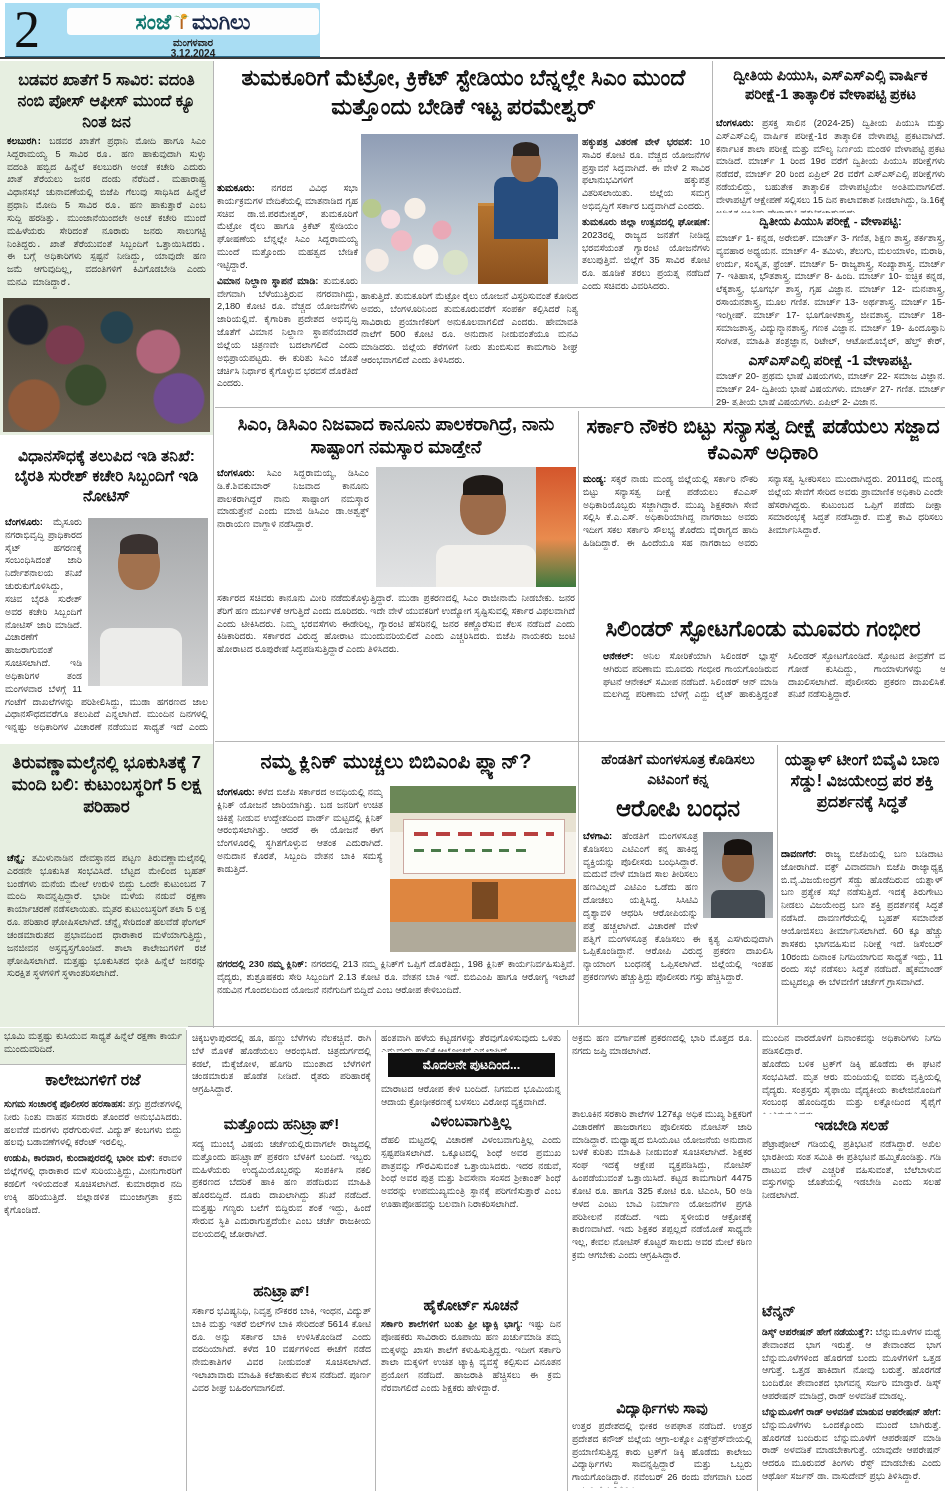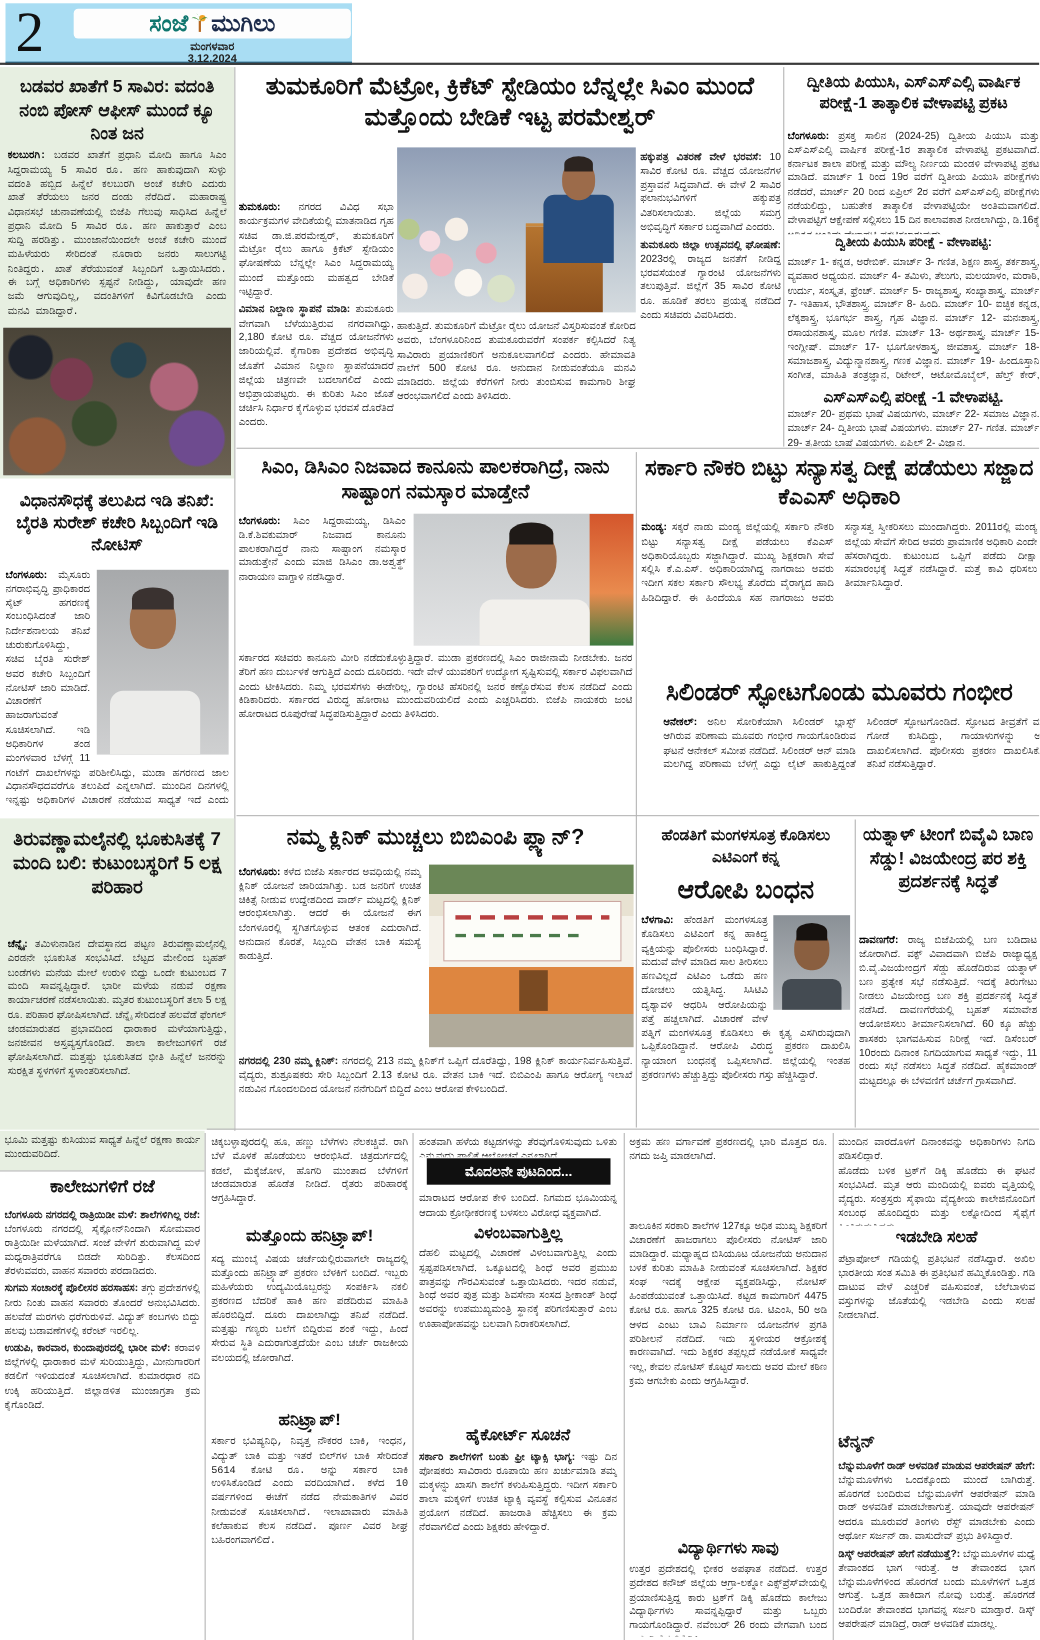--- a/index.html
+++ b/index.html
@@ -210,30 +210,29 @@
   <div class="hline" style="left:188px;top:1026px;width:757px;"></div>
   <div class="hline" style="left:0;top:1064px;width:186px;"></div>
 
   <div class="vline" style="left:186px;top:1030px;height:461px;"></div>
   <div class="vline" style="left:375px;top:1030px;height:461px;"></div>
   <div class="vline" style="left:567px;top:1030px;height:461px;"></div>
   <div class="vline" style="left:757px;top:1030px;height:461px;"></div>
 
   <div class="abs hl" style="left:0;top:1070px;width:186px;height:24px;font-size:16px;">ಕಾಲೇಜುಗಳಿಗೆ ರಜೆ</div>
   <div class="abs body" style="left:4px;top:1098px;width:178px;height:390px;">
-    <p><b>ಬೆಂಗಳೂರು ನಗರದಲ್ಲಿ ರಾತ್ರಿಯಿಡೀ ಮಳೆ: ಶಾಲೆಗಳಿಗಿಲ್ಲ ರಜೆ:</b> <span>ಬೆಂಗಳೂರು ನಗರದಲ್ಲಿ ಸೈಕ್ಲೋನ್‌ನಿಂದಾಗಿ ಸೋಮವಾರ ರಾತ್ರಿಯಿಡೀ ಮಳೆಯಾಗಿದೆ. ಸಂಜೆ ವೇಳೆಗೆ ಶುರುವಾಗಿದ್ದ ಮಳೆ ಮಧ್ಯರಾತ್ರಿವರೆಗೂ ಬಿಡದೇ ಸುರಿದಿತ್ತು. ಕೆಲಸದಿಂದ ತೆರಳುವವರು, ವಾಹನ ಸವಾರರು ಪರದಾಡಿದರು.</span></p>
     <p><b>ಸುಗಮ ಸಂಚಾರಕ್ಕೆ ಪೊಲೀಸರ ಹರಸಾಹಸ:</b> <span>ತಗ್ಗು ಪ್ರದೇಶಗಳಲ್ಲಿ ನೀರು ನಿಂತು ವಾಹನ ಸವಾರರು ತೊಂದರೆ ಅನುಭವಿಸಿದರು. ಹಲವೆಡೆ ಮರಗಳು ಧರೆಗುರುಳಿವೆ. ವಿದ್ಯುತ್ ಕಂಬಗಳು ಬಿದ್ದು ಹಲವು ಬಡಾವಣೆಗಳಲ್ಲಿ ಕರೆಂಟ್ ಇರಲಿಲ್ಲ.</span></p>
     <p><b>ಉಡುಪಿ, ಕಾರವಾರ, ಕುಂದಾಪುರದಲ್ಲಿ ಭಾರೀ ಮಳೆ:</b> <span>ಕರಾವಳಿ ಜಿಲ್ಲೆಗಳಲ್ಲಿ ಧಾರಾಕಾರ ಮಳೆ ಸುರಿಯುತ್ತಿದ್ದು, ಮೀನುಗಾರರಿಗೆ ಕಡಲಿಗೆ ಇಳಿಯದಂತೆ ಸೂಚಿಸಲಾಗಿದೆ. ಕುಮಾರಧಾರ ನದಿ ಉಕ್ಕಿ ಹರಿಯುತ್ತಿದೆ. ಜಿಲ್ಲಾಡಳಿತ ಮುಂಜಾಗ್ರತಾ ಕ್ರಮ ಕೈಗೊಂಡಿದೆ.</span></p>
   </div>
 
   <div class="abs body" style="left:192px;top:1032px;width:179px;height:80px;">ಚಿಕ್ಕಬಳ್ಳಾಪುರದಲ್ಲಿ ಹೂ, ಹಣ್ಣು ಬೆಳೆಗಳು ನೆಲಕಚ್ಚಿವೆ. ರಾಗಿ ಬೆಳೆ ಮೊಳಕೆ ಹೊಡೆಯಲು ಆರಂಭಿಸಿದೆ. ಚಿತ್ರದುರ್ಗದಲ್ಲಿ ಕಡಲೆ, ಮೆಕ್ಕೆಜೋಳ, ಹೊಗರಿ ಮುಂತಾದ ಬೆಳೆಗಳಿಗೆ ಚಂಡಮಾರುತ ಹೊಡೆತ ನೀಡಿದೆ. ರೈತರು ಪರಿಹಾರಕ್ಕೆ ಆಗ್ರಹಿಸಿದ್ದಾರೆ.</div>
   <div class="abs sub" style="left:192px;top:1115px;width:179px;height:20px;font-size:15px;">ಮತ್ತೊಂದು ಹನಿಟ್ರ್ಯಾಪ್!</div>
   <div class="abs body" style="left:192px;top:1138px;width:179px;height:140px;">ಸದ್ಯ ಮುಂಬೈ ವಿಷಯ ಚರ್ಚೆಯಲ್ಲಿರುವಾಗಲೇ ರಾಜ್ಯದಲ್ಲಿ ಮತ್ತೊಂದು ಹನಿಟ್ರ್ಯಾಪ್ ಪ್ರಕರಣ ಬೆಳಕಿಗೆ ಬಂದಿದೆ. ಇಬ್ಬರು ಮಹಿಳೆಯರು ಉದ್ಯಮಿಯೊಬ್ಬರನ್ನು ಸಂಪರ್ಕಿಸಿ ನಕಲಿ ಪ್ರಕರಣದ ಬೆದರಿಕೆ ಹಾಕಿ ಹಣ ಪಡೆದಿರುವ ಮಾಹಿತಿ ಹೊರಬಿದ್ದಿದೆ. ದೂರು ದಾಖಲಾಗಿದ್ದು ತನಿಖೆ ನಡೆದಿದೆ. ಮತ್ತಷ್ಟು ಗಣ್ಯರು ಬಲೆಗೆ ಬಿದ್ದಿರುವ ಶಂಕೆ ಇದ್ದು, ಹಿಂದೆ ಸೇರುವ ಸ್ಥಿತಿ ಎದುರಾಗುತ್ತದೆಯೇ ಎಂಬ ಚರ್ಚೆ ರಾಜಕೀಯ ವಲಯದಲ್ಲಿ ಜೋರಾಗಿದೆ.</div>
   <div class="abs sub" style="left:192px;top:1282px;width:179px;height:20px;font-size:15px;">ಹನಿಟ್ರ್ಯಾಪ್!</div>
-  <div class="abs body" style="left:192px;top:1305px;width:179px;height:182px;font-family:Liberation Mono, monospace;">ಸರ್ಕಾರ ಭವಿಷ್ಯನಿಧಿ, ನಿವೃತ್ತ ನೌಕರರ ಬಾಕಿ, ಇಂಧನ, ವಿದ್ಯುತ್ ಬಾಕಿ ಮತ್ತು ಇತರೆ ಬಿಲ್‌ಗಳ ಬಾಕಿ ಸೇರಿದಂತೆ 5614 ಕೋಟಿ ರೂ. ಅನ್ನು ಸರ್ಕಾರ ಬಾಕಿ ಉಳಿಸಿಕೊಂಡಿದೆ ಎಂದು ವರದಿಯಾಗಿದೆ. ಕಳೆದ 10 ವರ್ಷಗಳಿಂದ ಈಚೆಗೆ ನಡೆದ ನೇಮಕಾತಿಗಳ ವಿವರ ನೀಡುವಂತೆ ಸೂಚಿಸಲಾಗಿದೆ. ಇಲಾಖಾವಾರು ಮಾಹಿತಿ ಕಲೆಹಾಕುವ ಕೆಲಸ ನಡೆದಿದೆ. ಪೂರ್ಣ ವಿವರ ಶೀಘ್ರ ಬಹಿರಂಗವಾಗಲಿದೆ.</div>
+  <div class="abs body" style="left:192px;top:1305px;width:179px;height:182px;">ಸರ್ಕಾರ ಭವಿಷ್ಯನಿಧಿ, ನಿವೃತ್ತ ನೌಕರರ ಬಾಕಿ, ಇಂಧನ, ವಿದ್ಯುತ್ ಬಾಕಿ ಮತ್ತು ಇತರೆ ಬಿಲ್‌ಗಳ ಬಾಕಿ ಸೇರಿದಂತೆ 5614 ಕೋಟಿ ರೂ. ಅನ್ನು ಸರ್ಕಾರ ಬಾಕಿ ಉಳಿಸಿಕೊಂಡಿದೆ ಎಂದು ವರದಿಯಾಗಿದೆ. ಕಳೆದ 10 ವರ್ಷಗಳಿಂದ ಈಚೆಗೆ ನಡೆದ ನೇಮಕಾತಿಗಳ ವಿವರ ನೀಡುವಂತೆ ಸೂಚಿಸಲಾಗಿದೆ. ಇಲಾಖಾವಾರು ಮಾಹಿತಿ ಕಲೆಹಾಕುವ ಕೆಲಸ ನಡೆದಿದೆ. ಪೂರ್ಣ ವಿವರ ಶೀಘ್ರ ಬಹಿರಂಗವಾಗಲಿದೆ.</div>
 
   <div class="abs body" style="left:381px;top:1032px;width:180px;height:20px;">ಹಂತವಾಗಿ ಹಳೆಯ ಕಟ್ಟಡಗಳನ್ನು ತೆರವುಗೊಳಿಸುವುದು ಒಳಿತು ಎನ್ನುವುದು ಪಾಲಿಕೆ ಆಲೋಚನೆ ಎನ್ನಲಾಗಿದೆ.</div>
   <div class="abs banner-black" style="left:388px;top:1053px;width:167px;height:24px;">ಮೊದಲನೇ ಪುಟದಿಂದ...</div>
   <div class="abs body" style="left:381px;top:1083px;width:180px;height:28px;">ಮಾರಾಟದ ಆರೋಪ ಕೇಳಿ ಬಂದಿದೆ. ನಿಗಮದ ಭೂಮಿಯನ್ನ ಆದಾಯ ಕ್ರೋಢೀಕರಣಕ್ಕೆ ಬಳಸಲು ವಿರೋಧ ವ್ಯಕ್ತವಾಗಿದೆ.</div>
   <div class="abs sub" style="left:381px;top:1113px;width:180px;height:18px;font-size:14.5px;">ವಿಳಂಬವಾಗುತ್ತಿಲ್ಲ</div>
   <div class="abs body" style="left:381px;top:1134px;width:180px;height:158px;font-family:Liberation Serif, serif;">ದೆಹಲಿ ಮಟ್ಟದಲ್ಲಿ ವಿಚಾರಣೆ ವಿಳಂಬವಾಗುತ್ತಿಲ್ಲ ಎಂದು ಸ್ಪಷ್ಟಪಡಿಸಲಾಗಿದೆ. ಒಕ್ಕೂಟದಲ್ಲಿ ಶಿಂಧೆ ಅವರ ಪ್ರಮುಖ ಪಾತ್ರವನ್ನು ಗೌರವಿಸುವಂತೆ ಒತ್ತಾಯಿಸಿದರು. ಇದರ ನಡುವೆ, ಶಿಂಧೆ ಅವರ ಪುತ್ರ ಮತ್ತು ಶಿವಸೇನಾ ಸಂಸದ ಶ್ರೀಕಾಂತ್ ಶಿಂಧೆ ಅವರನ್ನು ಉಪಮುಖ್ಯಮಂತ್ರಿ ಸ್ಥಾನಕ್ಕೆ ಪರಿಗಣಿಸುತ್ತಾರೆ ಎಂಬ ಊಹಾಪೋಹವನ್ನು ಬಲವಾಗಿ ನಿರಾಕರಿಸಲಾಗಿದೆ.</div>
   <div class="abs sub" style="left:381px;top:1297px;width:180px;height:18px;font-size:14.5px;">ಹೈಕೋರ್ಟ್ ಸೂಚನೆ</div>
   <div class="abs body" style="left:381px;top:1318px;width:180px;height:170px;">
     <b>ಸರ್ಕಾರಿ ಶಾಲೆಗಳಿಗೆ ಬಂತು ಫ್ರೀ ಟ್ಯಾಕ್ಸಿ ಭಾಗ್ಯ:</b> <span>ಇಷ್ಟು ದಿನ ಪೋಷಕರು ಸಾವಿರಾರು ರೂಪಾಯಿ ಹಣ ಖರ್ಚುಮಾಡಿ ತಮ್ಮ ಮಕ್ಕಳನ್ನು ಖಾಸಗಿ ಶಾಲೆಗೆ ಕಳುಹಿಸುತ್ತಿದ್ದರು. ಇದೀಗ ಸರ್ಕಾರಿ ಶಾಲಾ ಮಕ್ಕಳಿಗೆ ಉಚಿತ ಟ್ಯಾಕ್ಸಿ ವ್ಯವಸ್ಥೆ ಕಲ್ಪಿಸುವ ವಿನೂತನ ಪ್ರಯೋಗ ನಡೆದಿದೆ. ಹಾಜರಾತಿ ಹೆಚ್ಚಿಸಲು ಈ ಕ್ರಮ ನೆರವಾಗಲಿದೆ ಎಂದು ಶಿಕ್ಷಕರು ಹೇಳಿದ್ದಾರೆ.</span>
   </div>
@@ -242,17 +241,17 @@
   <div class="abs body" style="left:572px;top:1108px;width:180px;height:288px;">ತಾಲೂಕಿನ ಸರಕಾರಿ ಶಾಲೆಗಳ 127ಕ್ಕೂ ಅಧಿಕ ಮುಖ್ಯ ಶಿಕ್ಷಕರಿಗೆ ವಿಚಾರಣೆಗೆ ಹಾಜರಾಗಲು ಪೊಲೀಸರು ನೋಟಿಸ್ ಜಾರಿ ಮಾಡಿದ್ದಾರೆ. ಮಧ್ಯಾಹ್ನದ ಬಿಸಿಯೂಟ ಯೋಜನೆಯ ಅನುದಾನ ಬಳಕೆ ಕುರಿತು ಮಾಹಿತಿ ನೀಡುವಂತೆ ಸೂಚಿಸಲಾಗಿದೆ. ಶಿಕ್ಷಕರ ಸಂಘ ಇದಕ್ಕೆ ಆಕ್ಷೇಪ ವ್ಯಕ್ತಪಡಿಸಿದ್ದು, ನೋಟಿಸ್ ಹಿಂಪಡೆಯುವಂತೆ ಒತ್ತಾಯಿಸಿದೆ. ಕಟ್ಟಡ ಕಾಮಗಾರಿಗೆ 4475 ಕೋಟಿ ರೂ. ಹಾಗೂ 325 ಕೋಟಿ ರೂ. ಟಿಎಂಸಿ, 50 ಅಡಿ ಆಳದ ಎಂಟು ಬಾವಿ ನಿರ್ಮಾಣ ಯೋಜನೆಗಳ ಪ್ರಗತಿ ಪರಿಶೀಲನೆ ನಡೆದಿದೆ. ಇದು ಸ್ಥಳೀಯರ ಆಕ್ರೋಶಕ್ಕೆ ಕಾರಣವಾಗಿದೆ. ಇದು ಶಿಕ್ಷಕರ ತಪ್ಪಲ್ಲದೆ ನಡೆಯೋಕೆ ಸಾಧ್ಯವೇ ಇಲ್ಲ, ಕೇವಲ ನೋಟಿಸ್ ಕೊಟ್ಟರೆ ಸಾಲದು ಅವರ ಮೇಲೆ ಕಠಿಣ ಕ್ರಮ ಆಗಬೇಕು ಎಂದು ಆಗ್ರಹಿಸಿದ್ದಾರೆ.</div>
   <div class="abs sub" style="left:572px;top:1400px;width:180px;height:18px;font-size:14.5px;">ವಿದ್ಯಾರ್ಥಿಗಳು ಸಾವು</div>
   <div class="abs body" style="left:572px;top:1420px;width:180px;height:68px;">ಉತ್ತರ ಪ್ರದೇಶದಲ್ಲಿ ಭೀಕರ ಅಪಘಾತ ನಡೆದಿದೆ. ಉತ್ತರ ಪ್ರದೇಶದ ಕನೌಜ್ ಜಿಲ್ಲೆಯ ಆಗ್ರಾ-ಲಕ್ನೋ ಎಕ್ಸ್‌ಪ್ರೆಸ್‌ವೇಯಲ್ಲಿ ಪ್ರಯಾಣಿಸುತ್ತಿದ್ದ ಕಾರು ಟ್ರಕ್‌ಗೆ ಡಿಕ್ಕಿ ಹೊಡೆದು ಕಾಲೇಜು ವಿದ್ಯಾರ್ಥಿಗಳು ಸಾವನ್ನಪ್ಪಿದ್ದಾರೆ ಮತ್ತು ಒಬ್ಬರು ಗಾಯಗೊಂಡಿದ್ದಾರೆ. ನವೆಂಬರ್ 26 ರಂದು ವೇಗವಾಗಿ ಬಂದ ಕಾರು ಡಿವೈಡರ್‌ಗೆ ಡಿಕ್ಕಿ</div>
 
   <div class="abs body" style="left:762px;top:1032px;width:179px;height:24px;">ಮುಂದಿನ ವಾರದೊಳಗೆ ದಿನಾಂಕವನ್ನು ಅಧಿಕಾರಿಗಳು ನಿಗದಿ ಪಡಿಸಲಿದ್ದಾರೆ.</div>
   <div class="abs body" style="left:762px;top:1058px;width:179px;height:56px;">ಹೊಡೆದು ಬಳಿಕ ಟ್ರಕ್‌ಗೆ ಡಿಕ್ಕಿ ಹೊಡೆದು ಈ ಘಟನೆ ಸಂಭವಿಸಿದೆ. ಮೃತ ಆರು ಮಂದಿಯಲ್ಲಿ ಐವರು ವೃತ್ತಿಯಲ್ಲಿ ವೈದ್ಯರು. ಸಂತ್ರಸ್ತರು ಸೈಫಾಯಿ ವೈದ್ಯಕೀಯ ಕಾಲೇಜಿನೊಂದಿಗೆ ಸಂಬಂಧ ಹೊಂದಿದ್ದರು ಮತ್ತು ಲಕ್ನೋದಿಂದ ಸೈಫೈಗೆ ಹಿಂತಿರುಗುತ್ತಿದ್ದರು.</div>
   <div class="abs sub" style="left:762px;top:1117px;width:179px;height:18px;font-size:14.5px;">ಇಡಬೇಡಿ ಸಲಹೆ</div>
   <div class="abs body" style="left:762px;top:1138px;width:179px;height:160px;">ಪೆಟ್ರಾಪೋಲ್ ಗಡಿಯಲ್ಲಿ ಪ್ರತಿಭಟನೆ ನಡೆಸಿದ್ದಾರೆ. ಅಖಿಲ ಭಾರತೀಯ ಸಂತ ಸಮಿತಿ ಈ ಪ್ರತಿಭಟನೆ ಹಮ್ಮಿಕೊಂಡಿತ್ತು. ಗಡಿ ದಾಟುವ ವೇಳೆ ಎಚ್ಚರಿಕೆ ವಹಿಸುವಂತೆ, ಬೆಲೆಬಾಳುವ ವಸ್ತುಗಳನ್ನು ಜೊತೆಯಲ್ಲಿ ಇಡಬೇಡಿ ಎಂದು ಸಲಹೆ ನೀಡಲಾಗಿದೆ.</div>
   <div class="abs" style="left:762px;top:1302px;width:179px;height:20px;font-weight:bold;font-size:15px;">ಟೆನ್ಶನ್</div>
   <div class="abs body" style="left:762px;top:1326px;width:179px;height:162px;">
+    <p><b>ಡಿಸ್ಕ್ ಆಪರೇಷನ್ ಹೇಗೆ ನಡೆಯುತ್ತೆ?:</b> <span>ಬೆನ್ನುಮೂಳೆಗಳ ಮಧ್ಯೆ ತೇವಾಂಶದ ಭಾಗ ಇರುತ್ತೆ. ಆ ತೇವಾಂಶದ ಭಾಗ ಬೆನ್ನುಮೂಳೆಗಳಿಂದ ಹೊರಗಡೆ ಬಂದು ಮೂಳೆಗಳಿಗೆ ಒತ್ತಡ ಆಗುತ್ತೆ. ಒತ್ತಡ ಹಾಕಿದಾಗ ನೋವು ಬರುತ್ತೆ. ಹೊರಗಡೆ ಬಂದಿರೋ ತೇವಾಂಶದ ಭಾಗವನ್ನ ಸರ್ಜರಿ ಮಾಡ್ತಾರೆ. ಡಿಸ್ಕ್ ಆಪರೇಷನ್ ಮಾಡಿದ್ರೆ, ರಾಡ್ ಅಳವಡಿಕೆ ಮಾಡಲ್ಲ.</span></p>
     <p><b>ಬೆನ್ನುಮೂಳೆಗೆ ರಾಡ್ ಅಳವಡಿಕೆ ಮಾಡುವ ಆಪರೇಷನ್ ಹೇಗೆ:</b> <span>ಬೆನ್ನುಮೂಳೆಗಳು ಒಂದಕ್ಕೊಂದು ಮುಂದೆ ಬಾಗಿರುತ್ತೆ. ಹೊರಗಡೆ ಬಂದಿರುವ ಬೆನ್ನುಮೂಳೆಗೆ ಆಪರೇಷನ್ ಮಾಡಿ ರಾಡ್ ಅಳವಡಿಕೆ ಮಾಡಬೇಕಾಗುತ್ತೆ. ಯಾವುದೇ ಆಪರೇಷನ್ ಆದರೂ ಮೂರುವರೆ ತಿಂಗಳು ರೆಸ್ಟ್ ಮಾಡಬೇಕು ಎಂದು ಆರ್ಥೋ ಸರ್ಜನ್ ಡಾ. ವಾಸುದೇವ್ ಪ್ರಭು ತಿಳಿಸಿದ್ದಾರೆ.</span></p>
-    <p><b>ಡಿಸ್ಕ್ ಆಪರೇಷನ್ ಹೇಗೆ ನಡೆಯುತ್ತೆ?:</b> <span>ಬೆನ್ನುಮೂಳೆಗಳ ಮಧ್ಯೆ ತೇವಾಂಶದ ಭಾಗ ಇರುತ್ತೆ. ಆ ತೇವಾಂಶದ ಭಾಗ ಬೆನ್ನುಮೂಳೆಗಳಿಂದ ಹೊರಗಡೆ ಬಂದು ಮೂಳೆಗಳಿಗೆ ಒತ್ತಡ ಆಗುತ್ತೆ. ಒತ್ತಡ ಹಾಕಿದಾಗ ನೋವು ಬರುತ್ತೆ. ಹೊರಗಡೆ ಬಂದಿರೋ ತೇವಾಂಶದ ಭಾಗವನ್ನ ಸರ್ಜರಿ ಮಾಡ್ತಾರೆ. ಡಿಸ್ಕ್ ಆಪರೇಷನ್ ಮಾಡಿದ್ರೆ, ರಾಡ್ ಅಳವಡಿಕೆ ಮಾಡಲ್ಲ.</span></p>
   </div>
 
 </div>
 
 </body></html>

